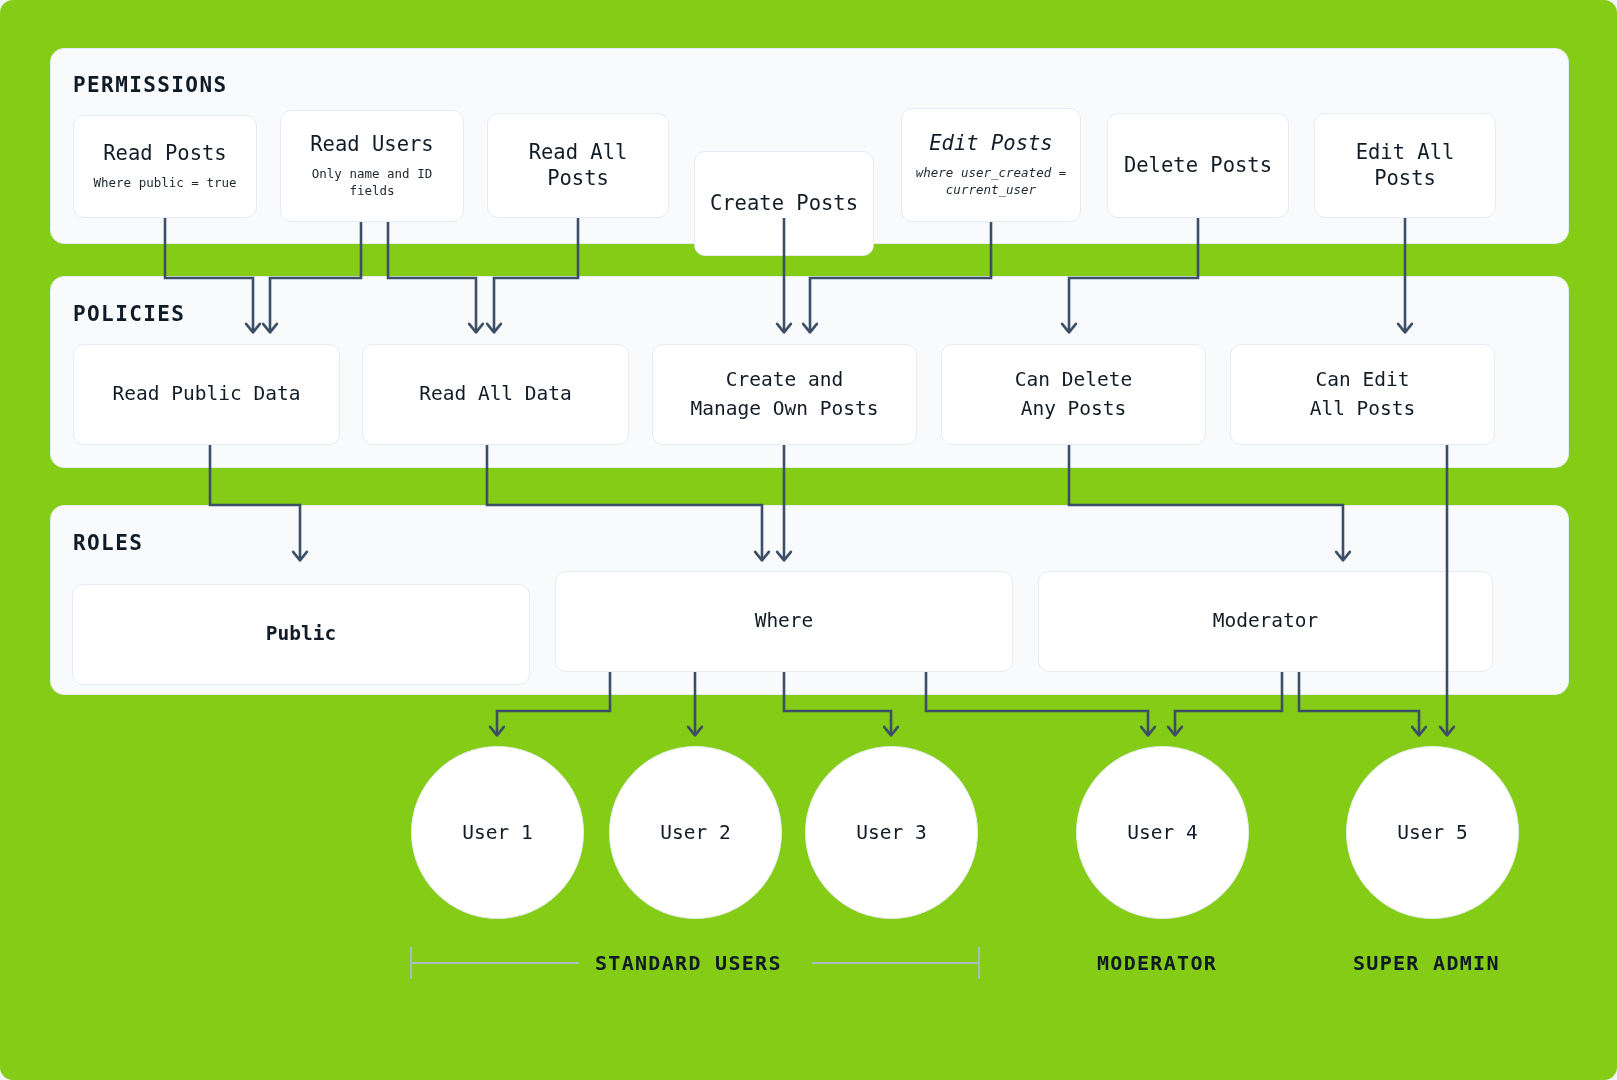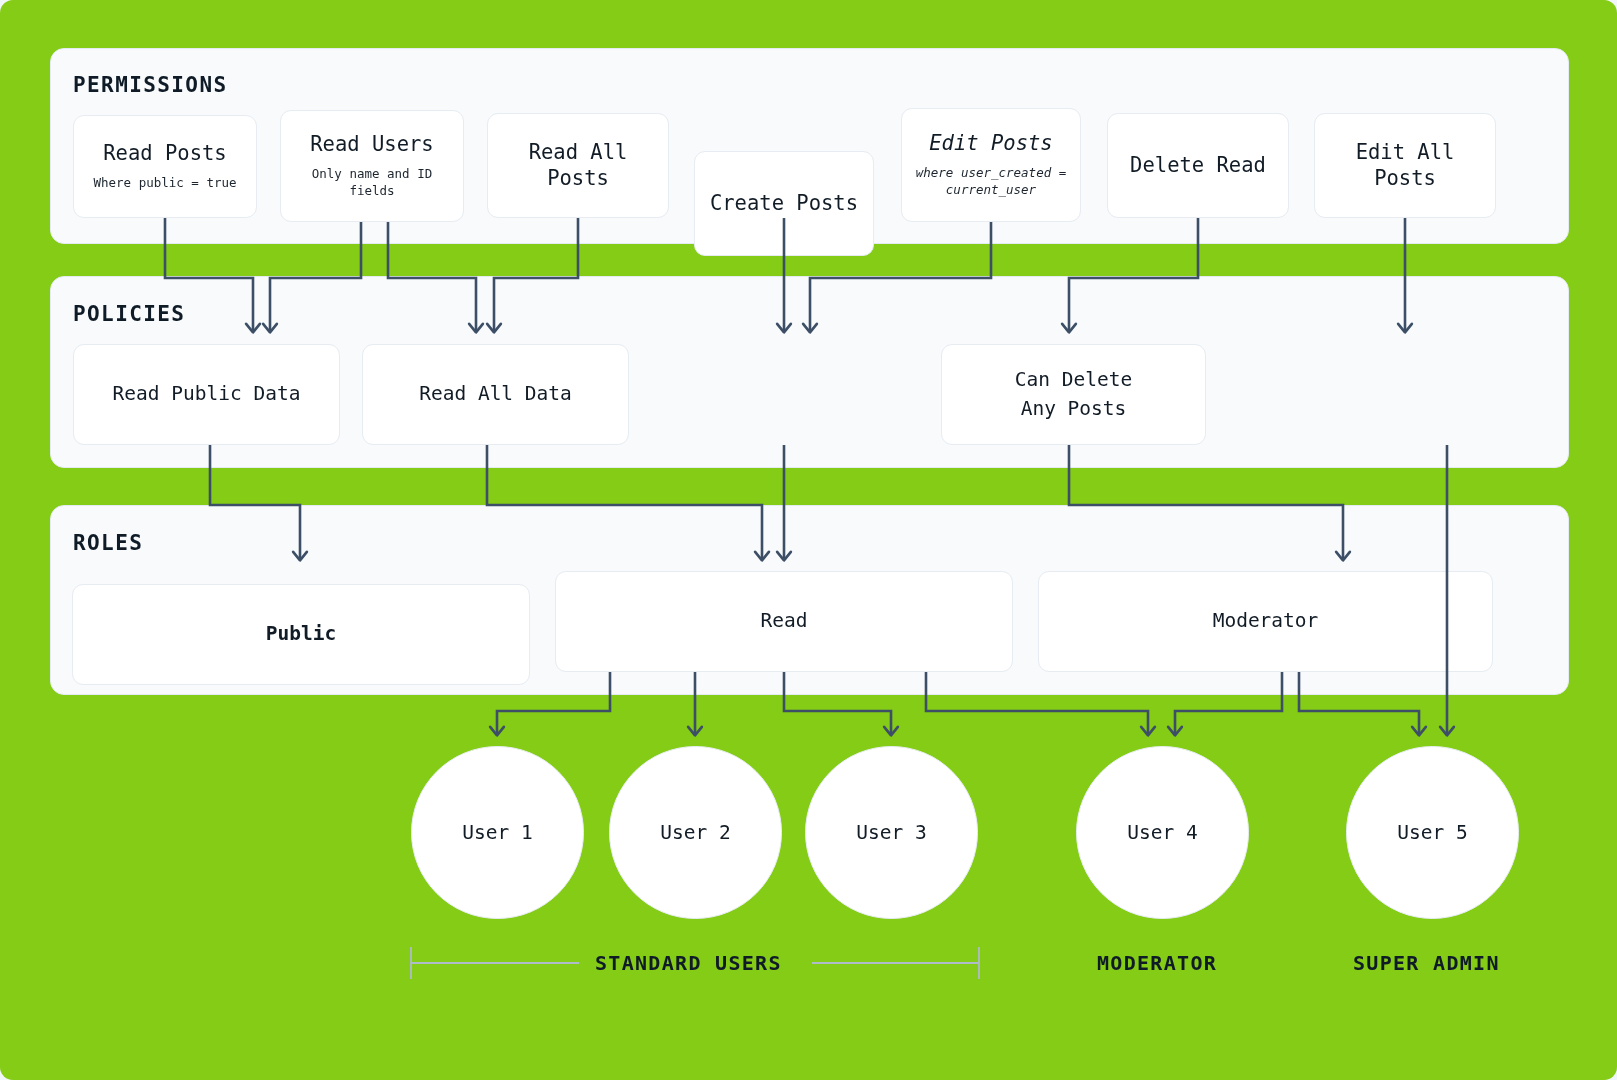--- a/index.html
+++ b/index.html
@@ -131,48 +131,56 @@
     <div class="title">Create Posts</div>
   </div>
 
   <div class="card perm" style="left:901px; top:108px; width:180px; height:114px;font-style:italic;">
     <div class="title">Edit Posts</div>
     <div class="sub">where user_created =
 current_user</div>
   </div>
 
   <div class="card perm" style="left:1107px; top:113px; width:182px; height:105px;">
-    <div class="title">Delete Read</div>
+    <div class="title">Delete Posts</div>
   </div>
 
   <div class="card perm" style="left:1314px; top:113px; width:182px; height:105px;">
     <div class="title">Edit All Posts</div>
   </div>
 
   <div class="card policy" style="left:73px; top:344px; width:267px; height:101px;">
     <div class="title">Read Public Data</div>
   </div>
 
   <div class="card policy" style="left:362px; top:344px; width:267px; height:101px;">
     <div class="title">Read All Data</div>
   </div>
 
+  <div class="card policy" style="left:652px; top:344px; width:265px; height:101px;">
+    <div class="title">Create and
+Manage Own Posts</div>
+  </div>
 
   <div class="card policy" style="left:941px; top:344px; width:265px; height:101px;">
     <div class="title">Can Delete
 Any Posts</div>
   </div>
 
+  <div class="card policy" style="left:1230px; top:344px; width:265px; height:101px;">
+    <div class="title">Can Edit
+All Posts</div>
+  </div>
 
   <div class="card role" style="left:72px; top:584px; width:458px; height:101px;font-weight:bold;">
     <div class="title">Public</div>
   </div>
 
   <div class="card role" style="left:555px; top:571px; width:458px; height:101px;">
-    <div class="title">Read</div>
+    <div class="title">Where</div>
   </div>
 
   <div class="card role" style="left:1038px; top:571px; width:455px; height:101px;">
     <div class="title">Moderator</div>
   </div>
 
   <div class="usercircle" style="left:411px; top:746px; width:173px; height:173px;">
     <div class="title">User 1</div>
   </div>
   <div class="usercircle" style="left:609px; top:746px; width:173px; height:173px;">

